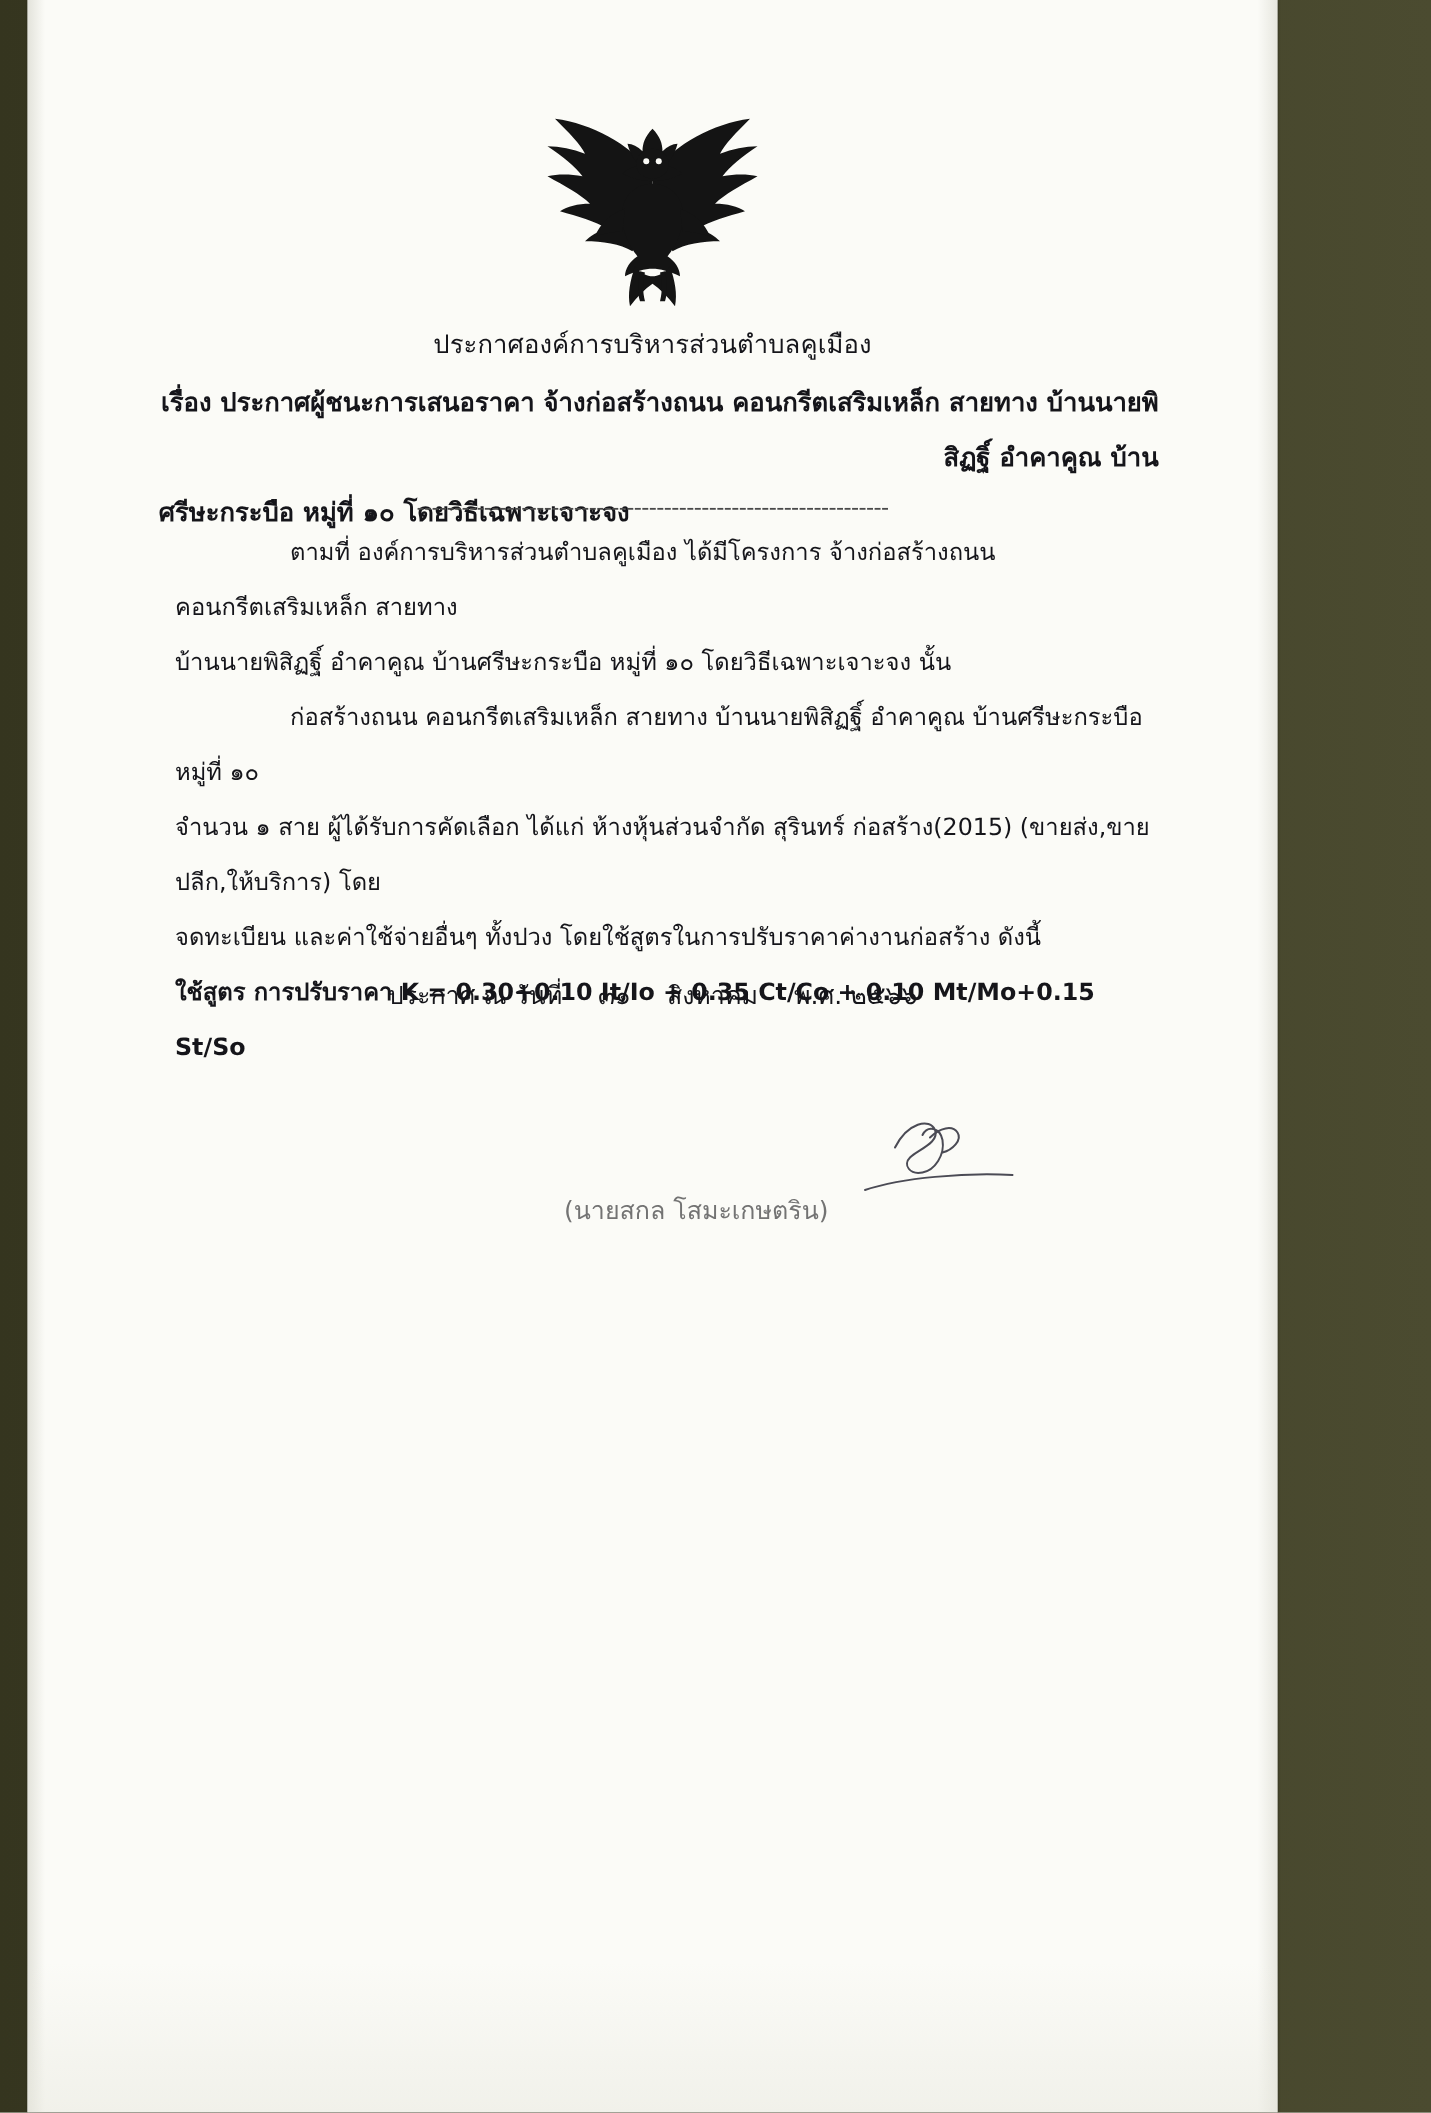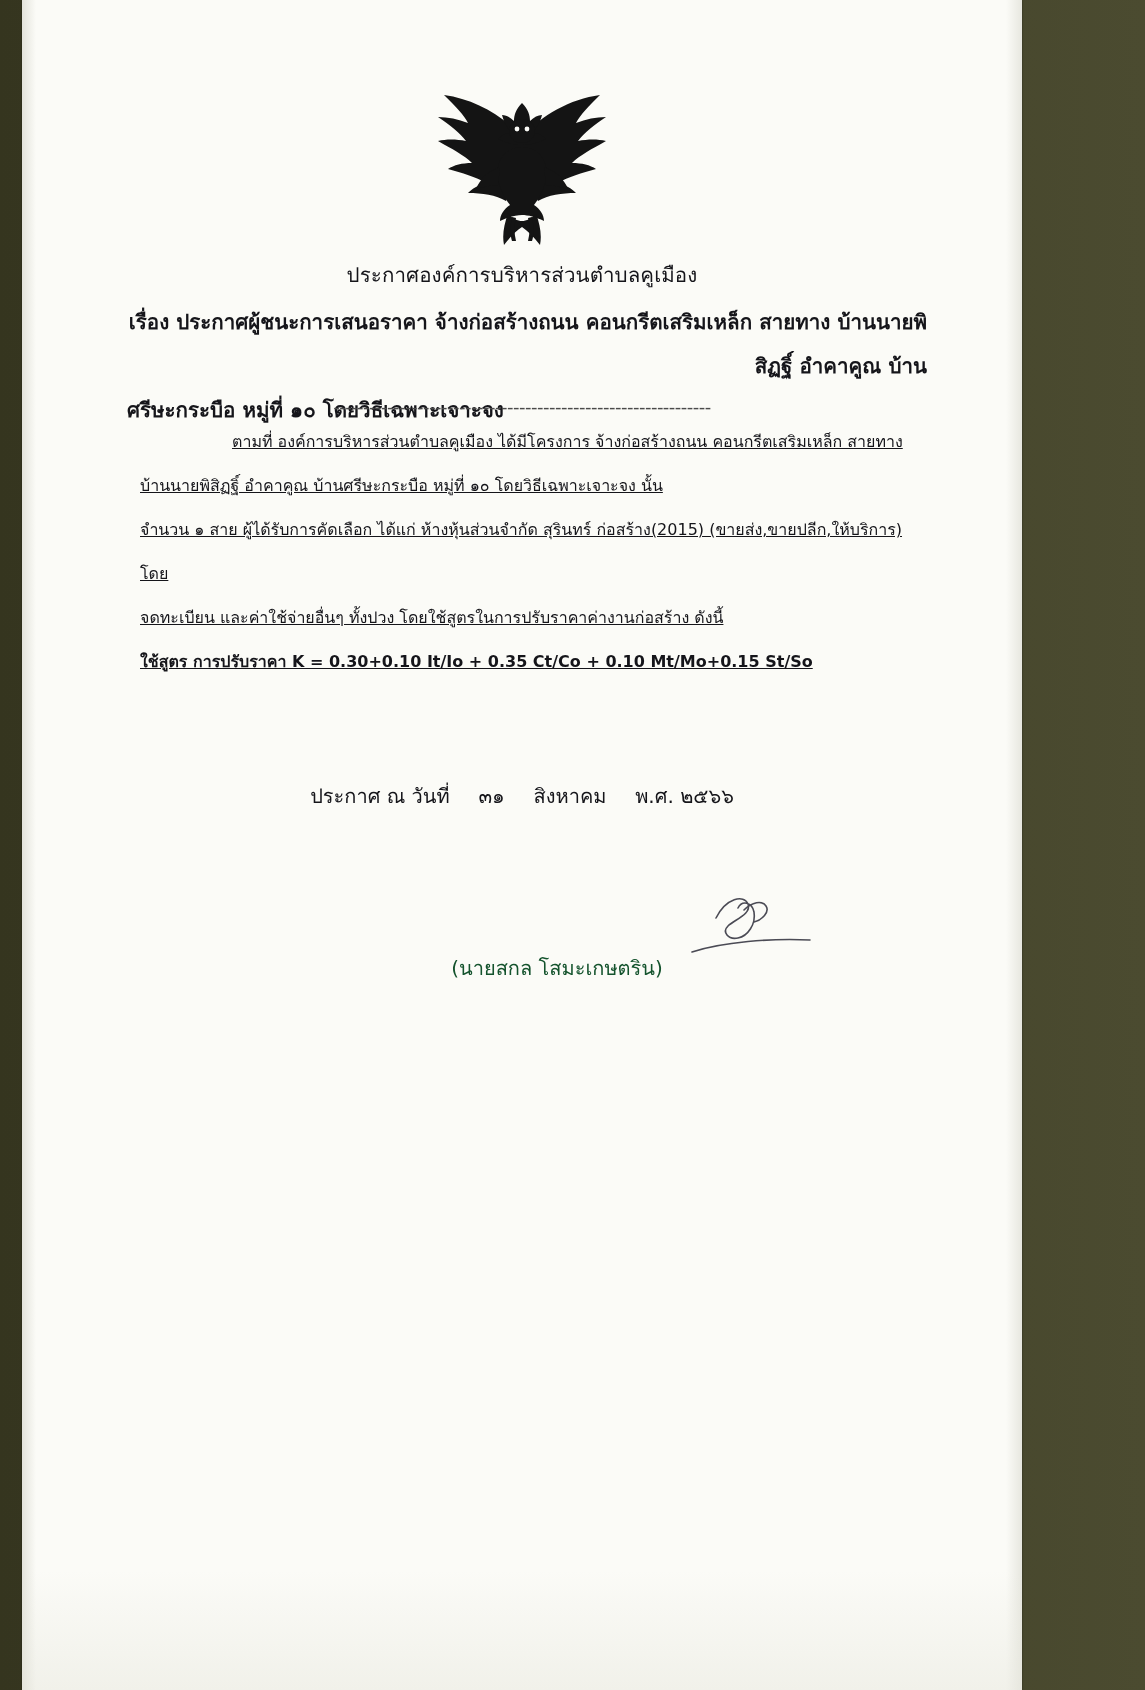--- a/index.html
+++ b/index.html
@@ -94,24 +94,23 @@
     text-align: center;
     font-size: 18px;
     color: #4a4a4a;
     letter-spacing: -0.5px;
   }
   .body-block {
     position: absolute;
     top: 420px;
     left: 118px;
     width: 790px;
-    font-size: 16px;
+    font-size: 19px;
     color: #15151a;
     line-height: 44px;
-    text-decoration: underline;
   }
   .body-block p {
     margin: 0;
   }
   .indent {
     text-indent: 92px;
   }
   .formula {
     font-weight: 600;
   }
@@ -134,21 +133,21 @@
     width: 140px;
     height: 90px;
   }
   .signer-name {
     position: absolute;
     top: 952px;
     left: 0;
     width: 100%;
     text-align: center;
     font-size: 20px;
-    color: #14532d;
+    color: #737373;
     padding-left: 70px;
     box-sizing: border-box;
   }
   .signer-title {
     position: absolute;
     top: 996px;
     left: 0;
     width: 100%;
     text-align: center;
     font-size: 20px;
@@ -200,20 +199,21 @@
     <div class="title-sub-wrap">
       <span class="title-sub-line1">เรื่อง ประกาศผู้ชนะการเสนอราคา จ้างก่อสร้างถนน คอนกรีตเสริมเหล็ก สายทาง บ้านนายพิสิฏฐิ์ อำคาคูณ บ้าน</span>
       <span class="title-sub-line2">ศรีษะกระบือ หมู่ที่ ๑๐ โดยวิธีเฉพาะเจาะจง</span>
     </div>
 
     <div class="rule">---------------------------------------------------------------</div>
 
     <div class="body-block">
       <p class="indent">ตามที่ องค์การบริหารส่วนตำบลคูเมือง ได้มีโครงการ จ้างก่อสร้างถนน คอนกรีตเสริมเหล็ก สายทาง</p>
       <p>บ้านนายพิสิฏฐิ์ อำคาคูณ บ้านศรีษะกระบือ หมู่ที่ ๑๐ โดยวิธีเฉพาะเจาะจง  นั้น</p>
+      <p class="indent">ก่อสร้างถนน คอนกรีตเสริมเหล็ก สายทาง บ้านนายพิสิฏฐิ์ อำคาคูณ บ้านศรีษะกระบือ หมู่ที่ ๑๐</p>
       <p>จำนวน ๑ สาย ผู้ได้รับการคัดเลือก ได้แก่ ห้างหุ้นส่วนจำกัด สุรินทร์ ก่อสร้าง(2015) (ขายส่ง,ขายปลีก,ให้บริการ) โดย</p>
       <p>จดทะเบียน และค่าใช้จ่ายอื่นๆ ทั้งปวง โดยใช้สูตรในการปรับราคาค่างานก่อสร้าง ดังนี้</p>
       <p class="formula">ใช้สูตร การปรับราคา K = 0.30+0.10 It/Io + 0.35 Ct/Co + 0.10 Mt/Mo+0.15 St/So</p>
     </div>
 
     <div class="date-line">
       <span>ประกาศ ณ วันที่</span>
       <span class="date-gap"></span>
       <span>๓๑</span>
       <span class="date-gap"></span>

